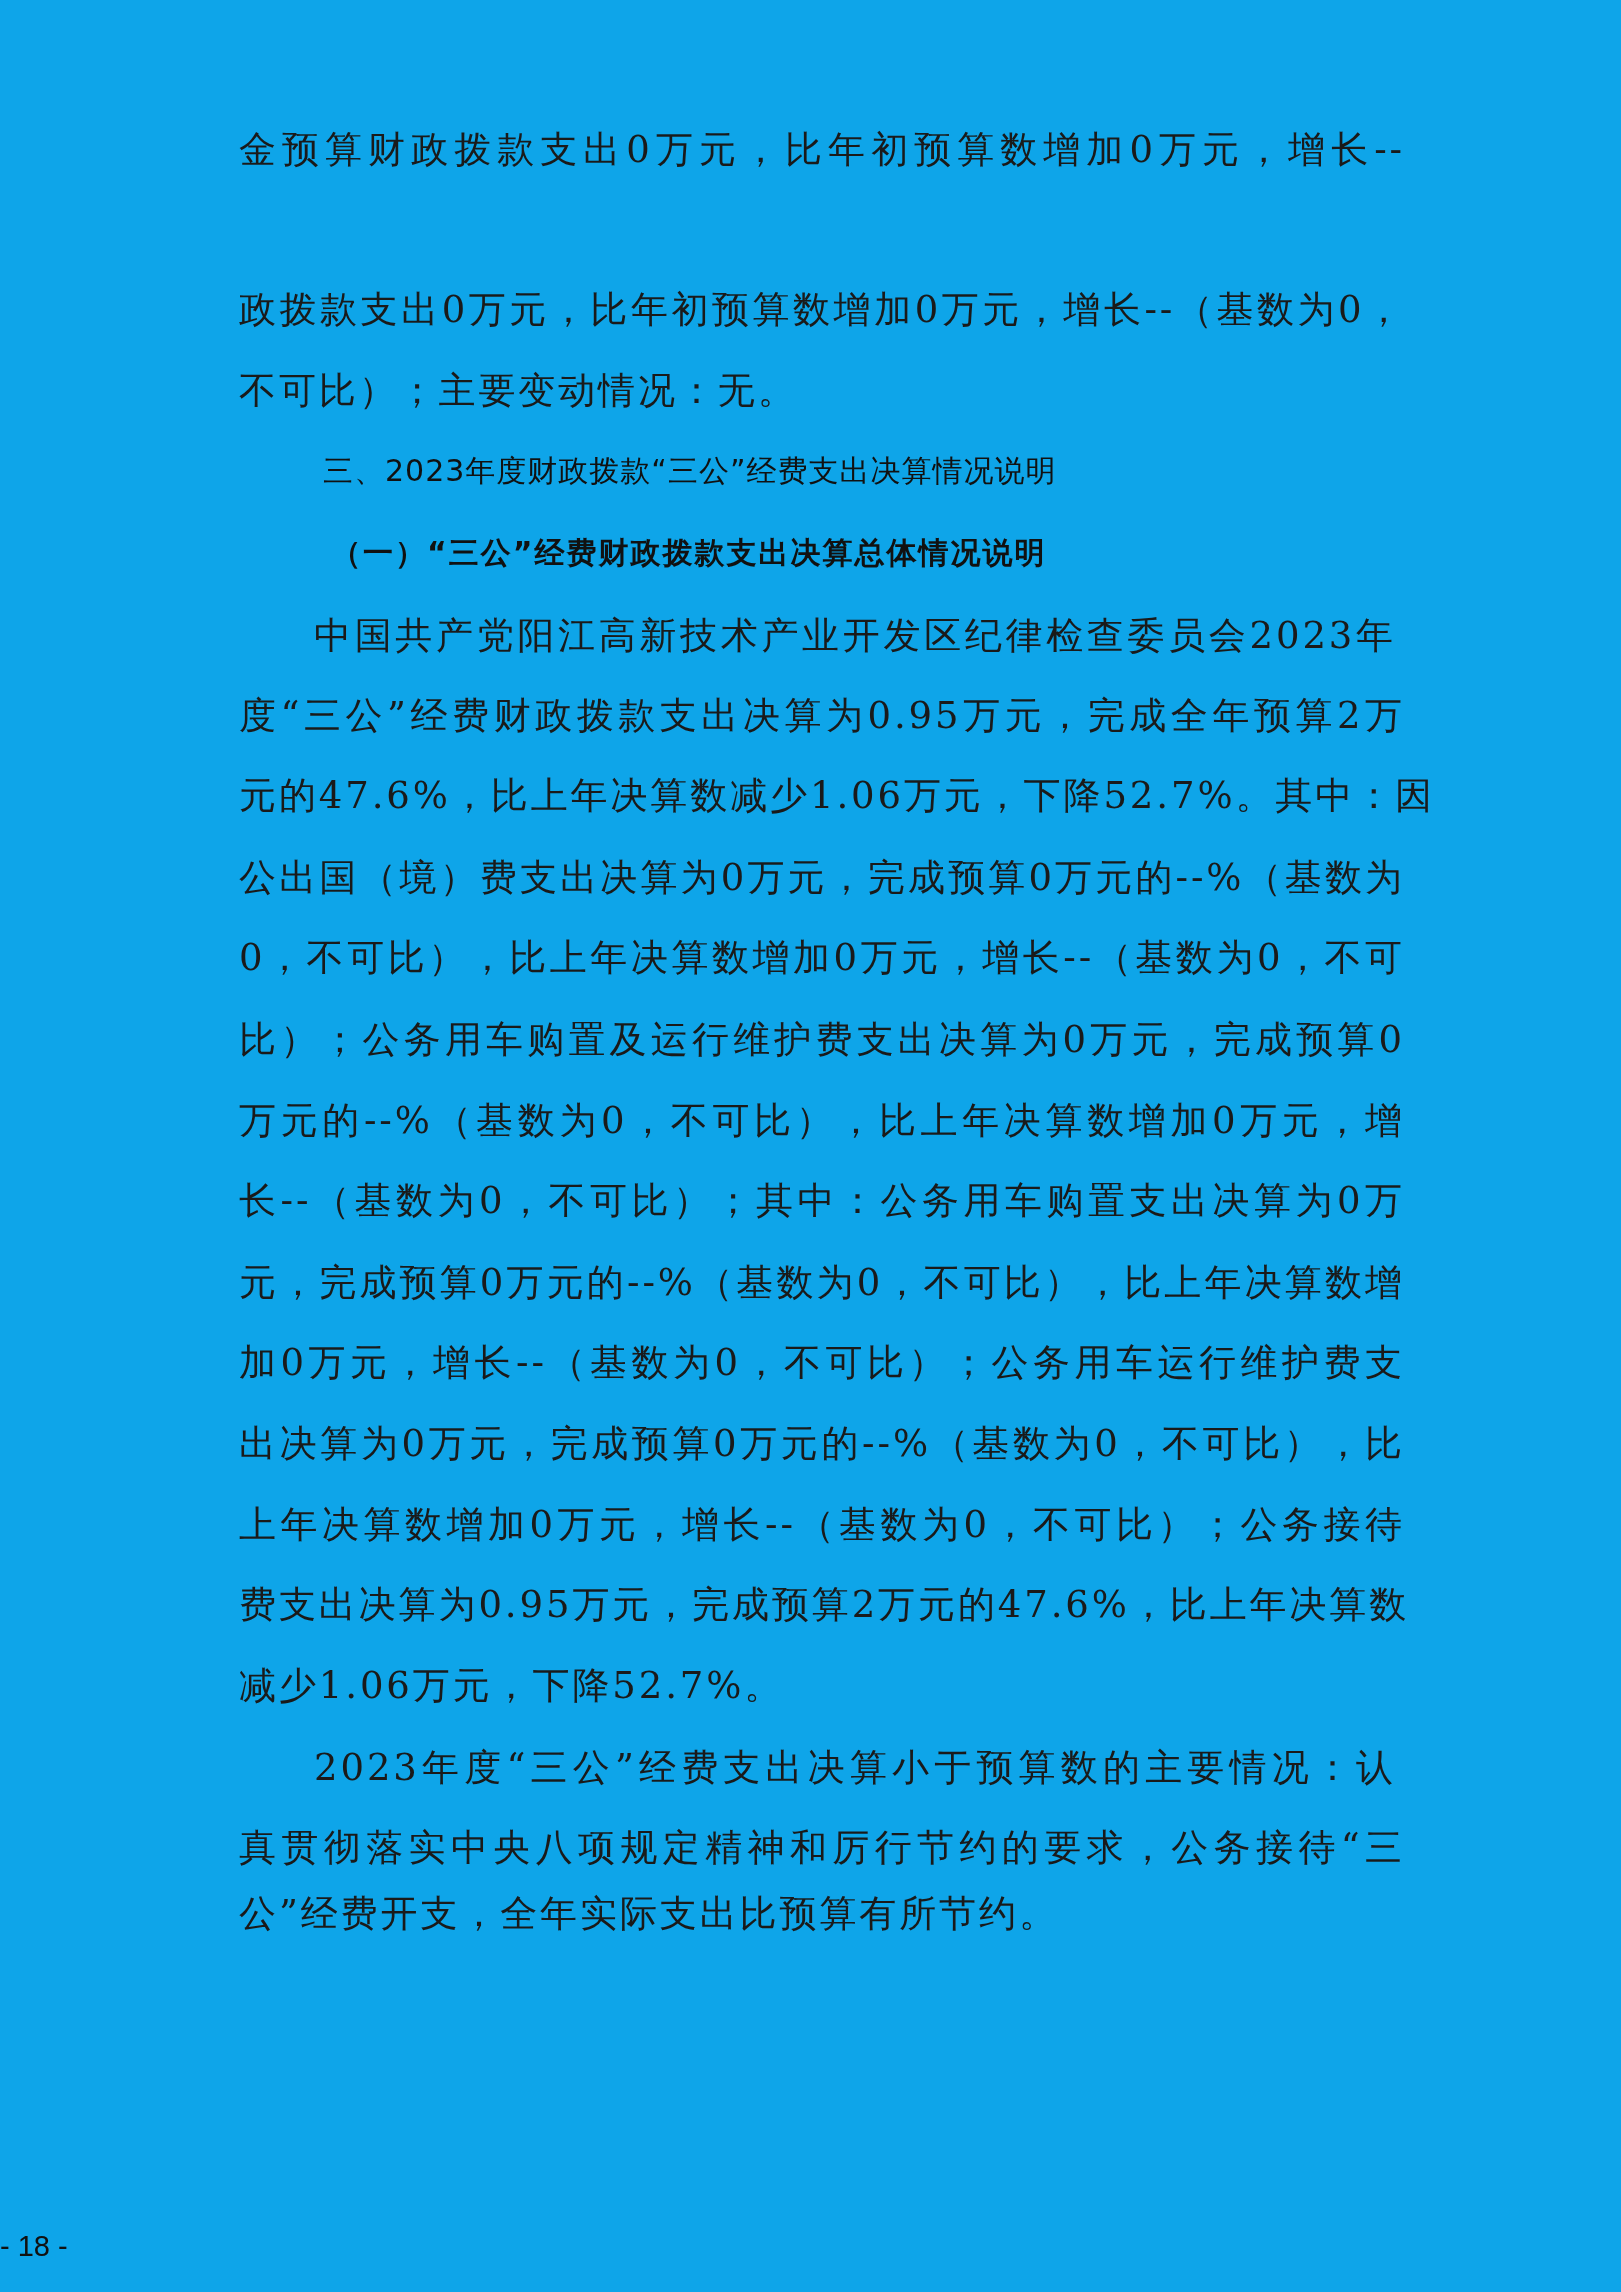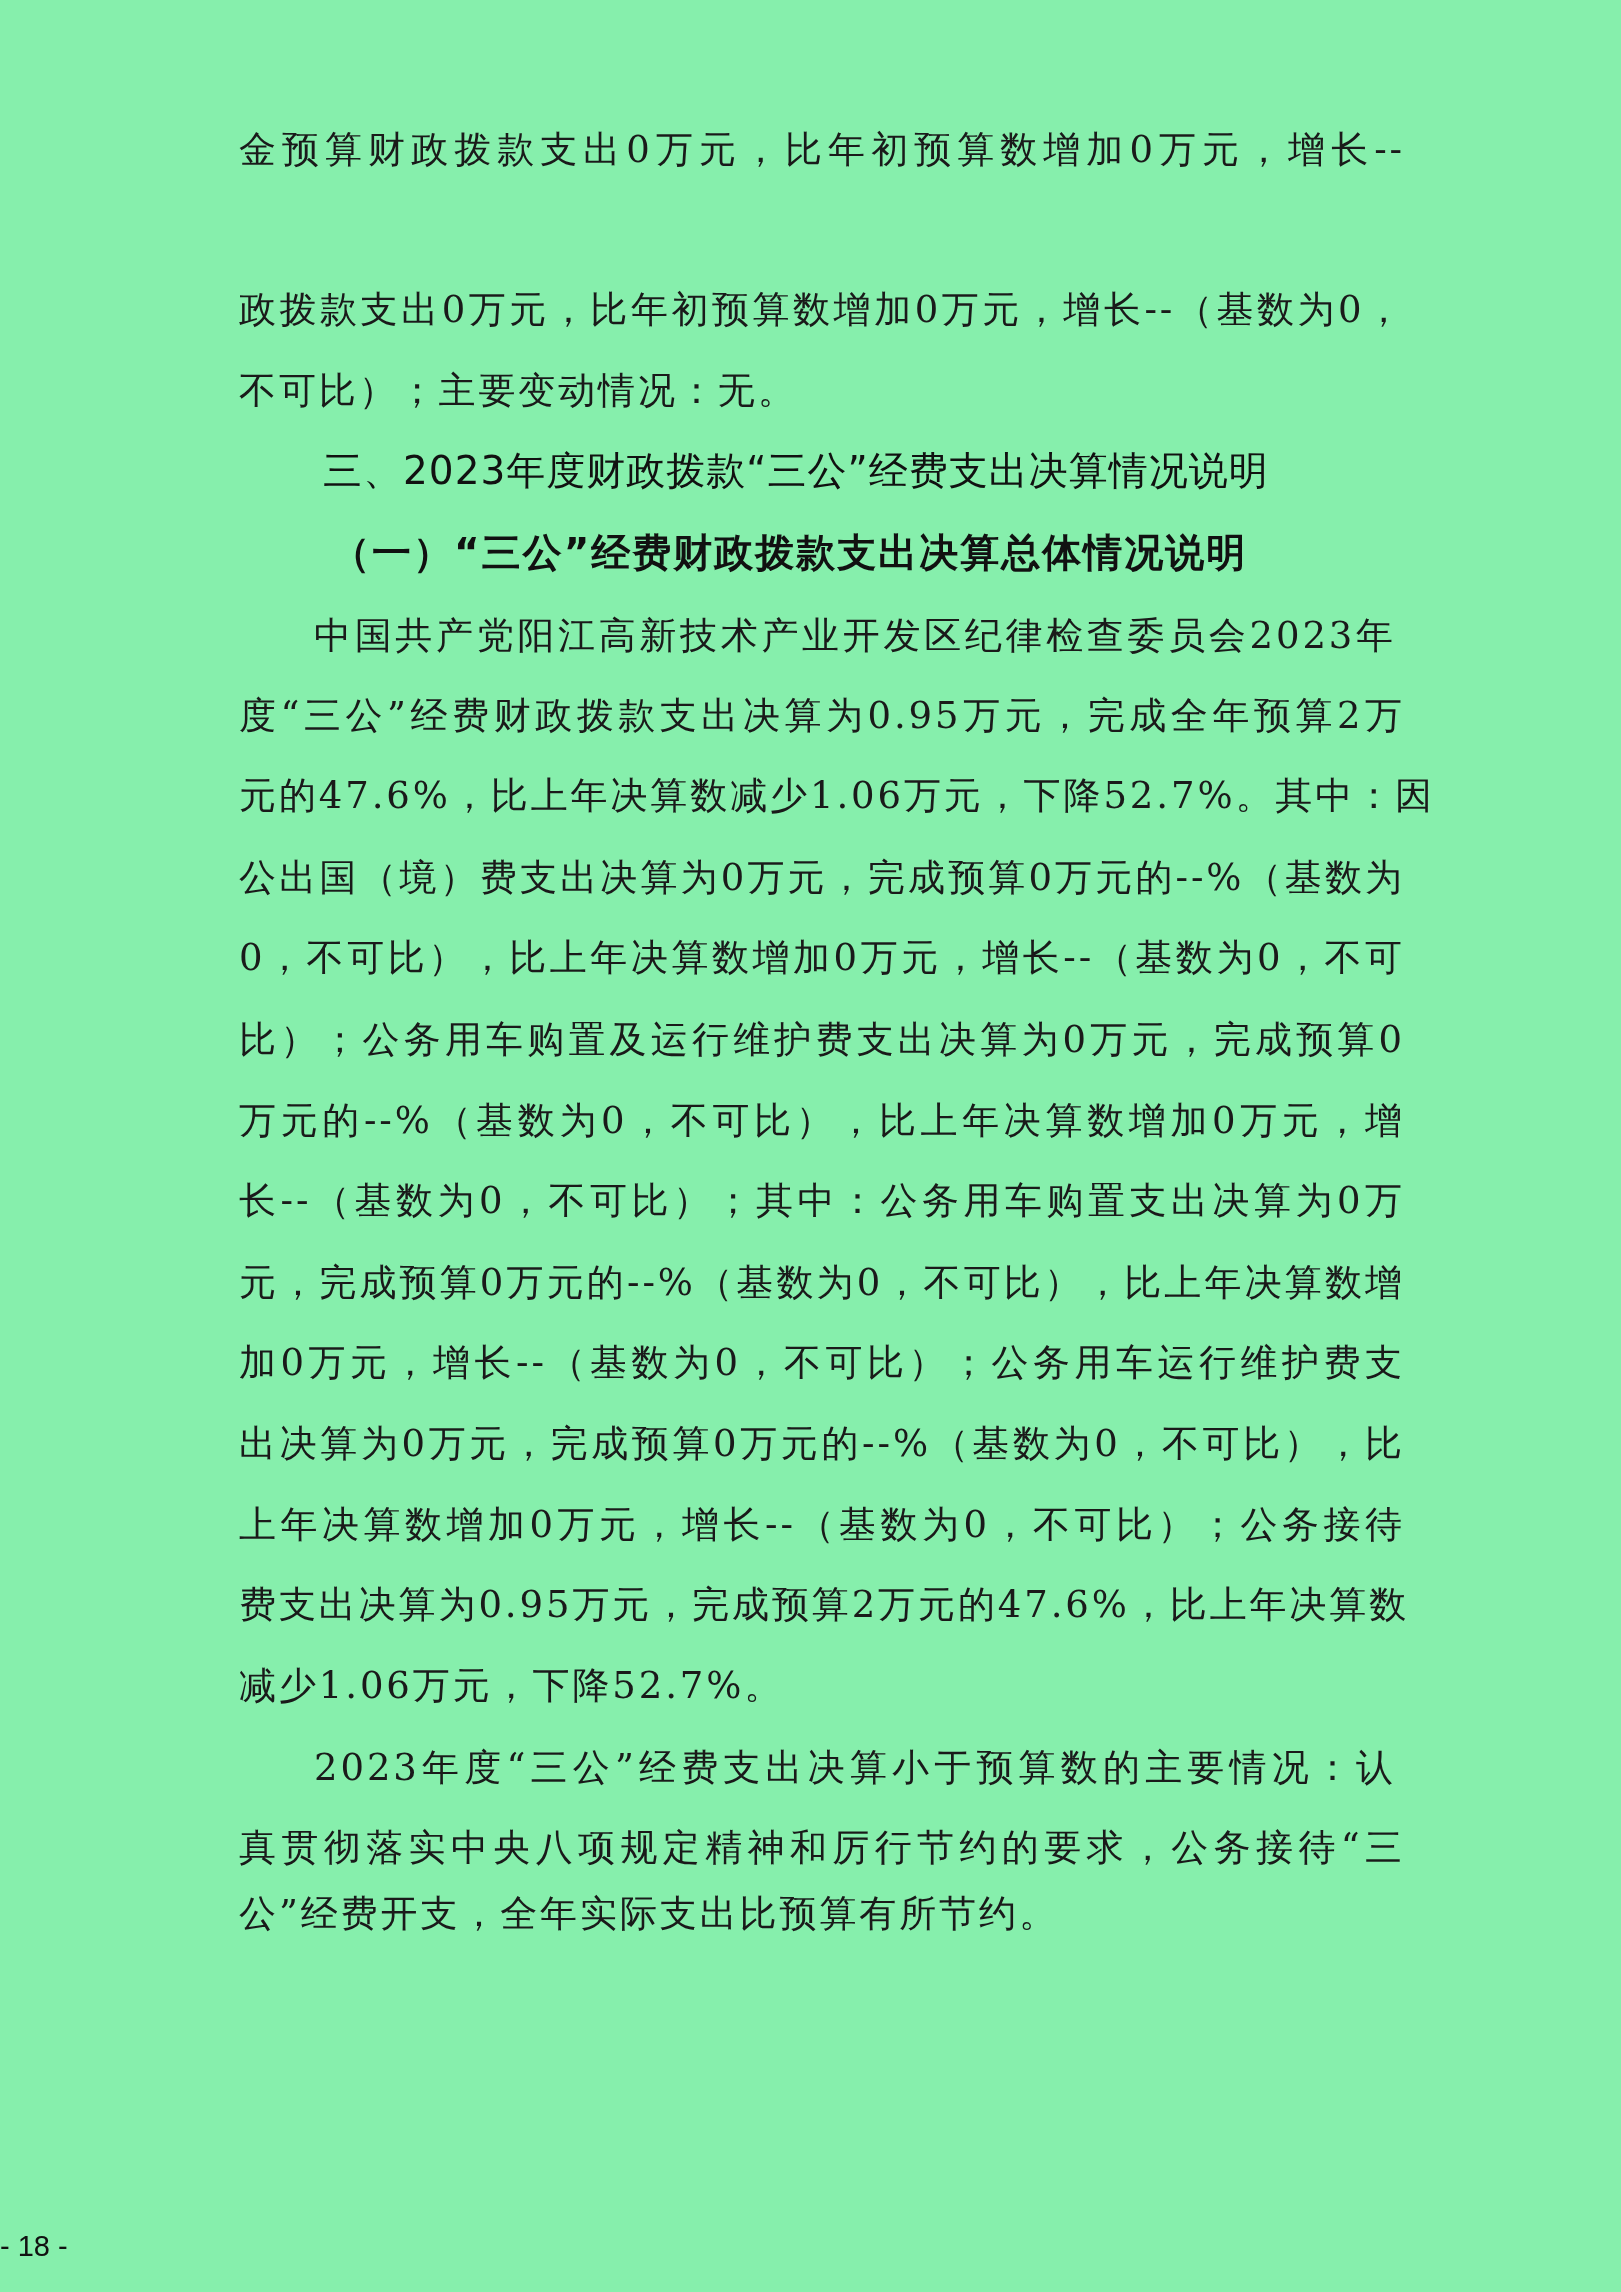--- a/index.html
+++ b/index.html
@@ -1,24 +1,24 @@
 <!DOCTYPE html>
 <html><head>
 <meta charset="utf-8">
 <style>
   html, body { margin: 0; padding: 0; background: #ffffff; }
   body { width: 1621px; height: 2293px; position: relative; overflow: hidden;
          font-family: "DejaVu Serif", "Liberation Serif", serif; color: #1a1a1a; }
-  .page { position: absolute; left: 0; top: 0; width: 1621px; height: 2293px; background: #86efac; }
+  .page { position: absolute; left: 0; top: 0; width: 1621px; height: 2293px; background: #0ea5e9; }
   .line { position: absolute; left: 239px; width: 1166px; height: 59px; line-height: 59px;
           font-size: 37px; white-space: nowrap; letter-spacing: 2.9px; overflow: visible; }
   .line.justify { text-align: justify; text-align-last: justify; }
   .line.indent { left: 314px; width: 1082px; }
   .heading { position: absolute; font-family: "DejaVu Sans", "Liberation Sans", sans-serif;
-             font-size: 39px; height: 59px; line-height: 59px; white-space: nowrap; color: #111; }
+             font-size: 30px; height: 59px; line-height: 59px; white-space: nowrap; color: #111; }
   .h1 { left: 323px; font-weight: normal; letter-spacing: 1px; }
   .h2 { left: 331px; font-weight: bold; letter-spacing: 2px; }
   .page-number { position: absolute; left: 0; width: 1621px; top: 2230px; text-align: left;
                  font-family: "Liberation Sans", "DejaVu Sans", sans-serif; font-size: 29px; color: #111; }
 </style>
 </head>
 <body>
 
 <div class="page">
 

